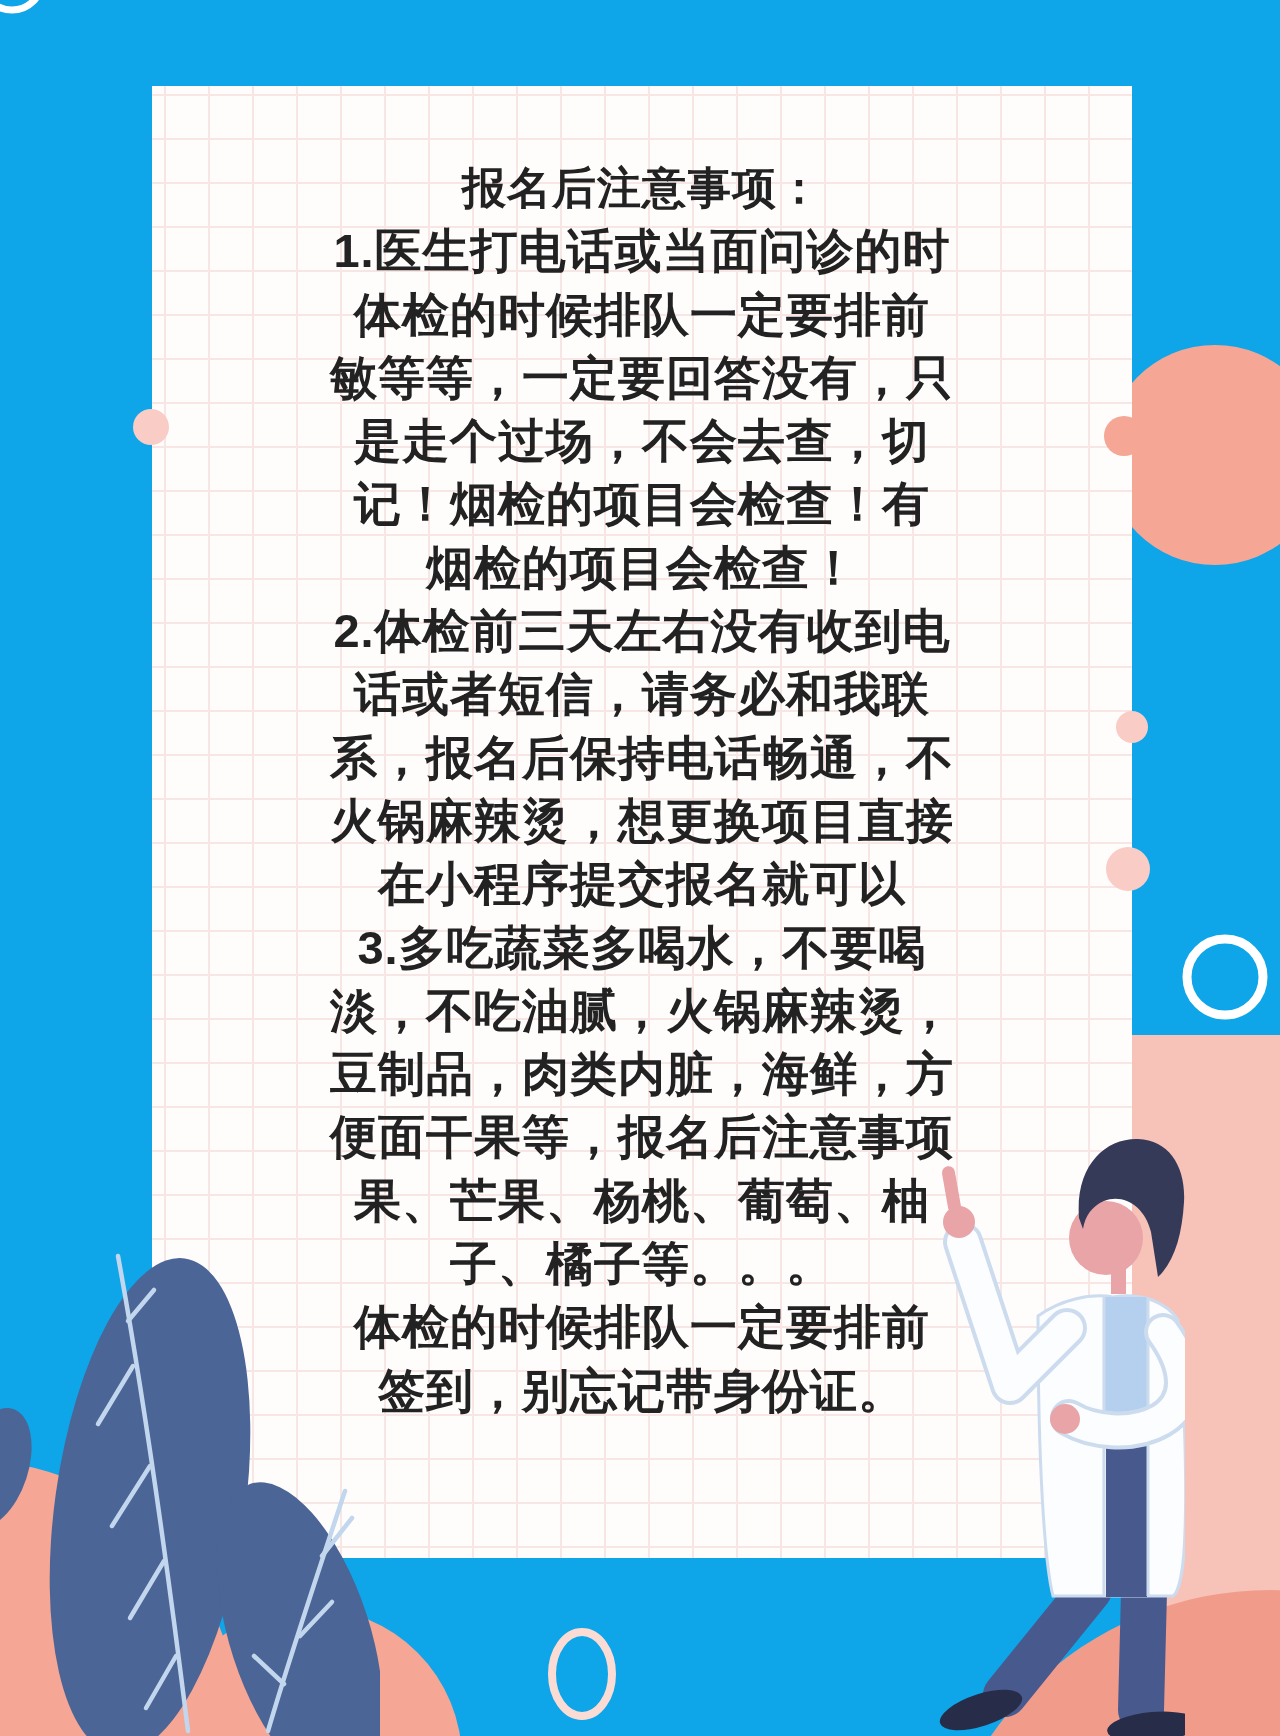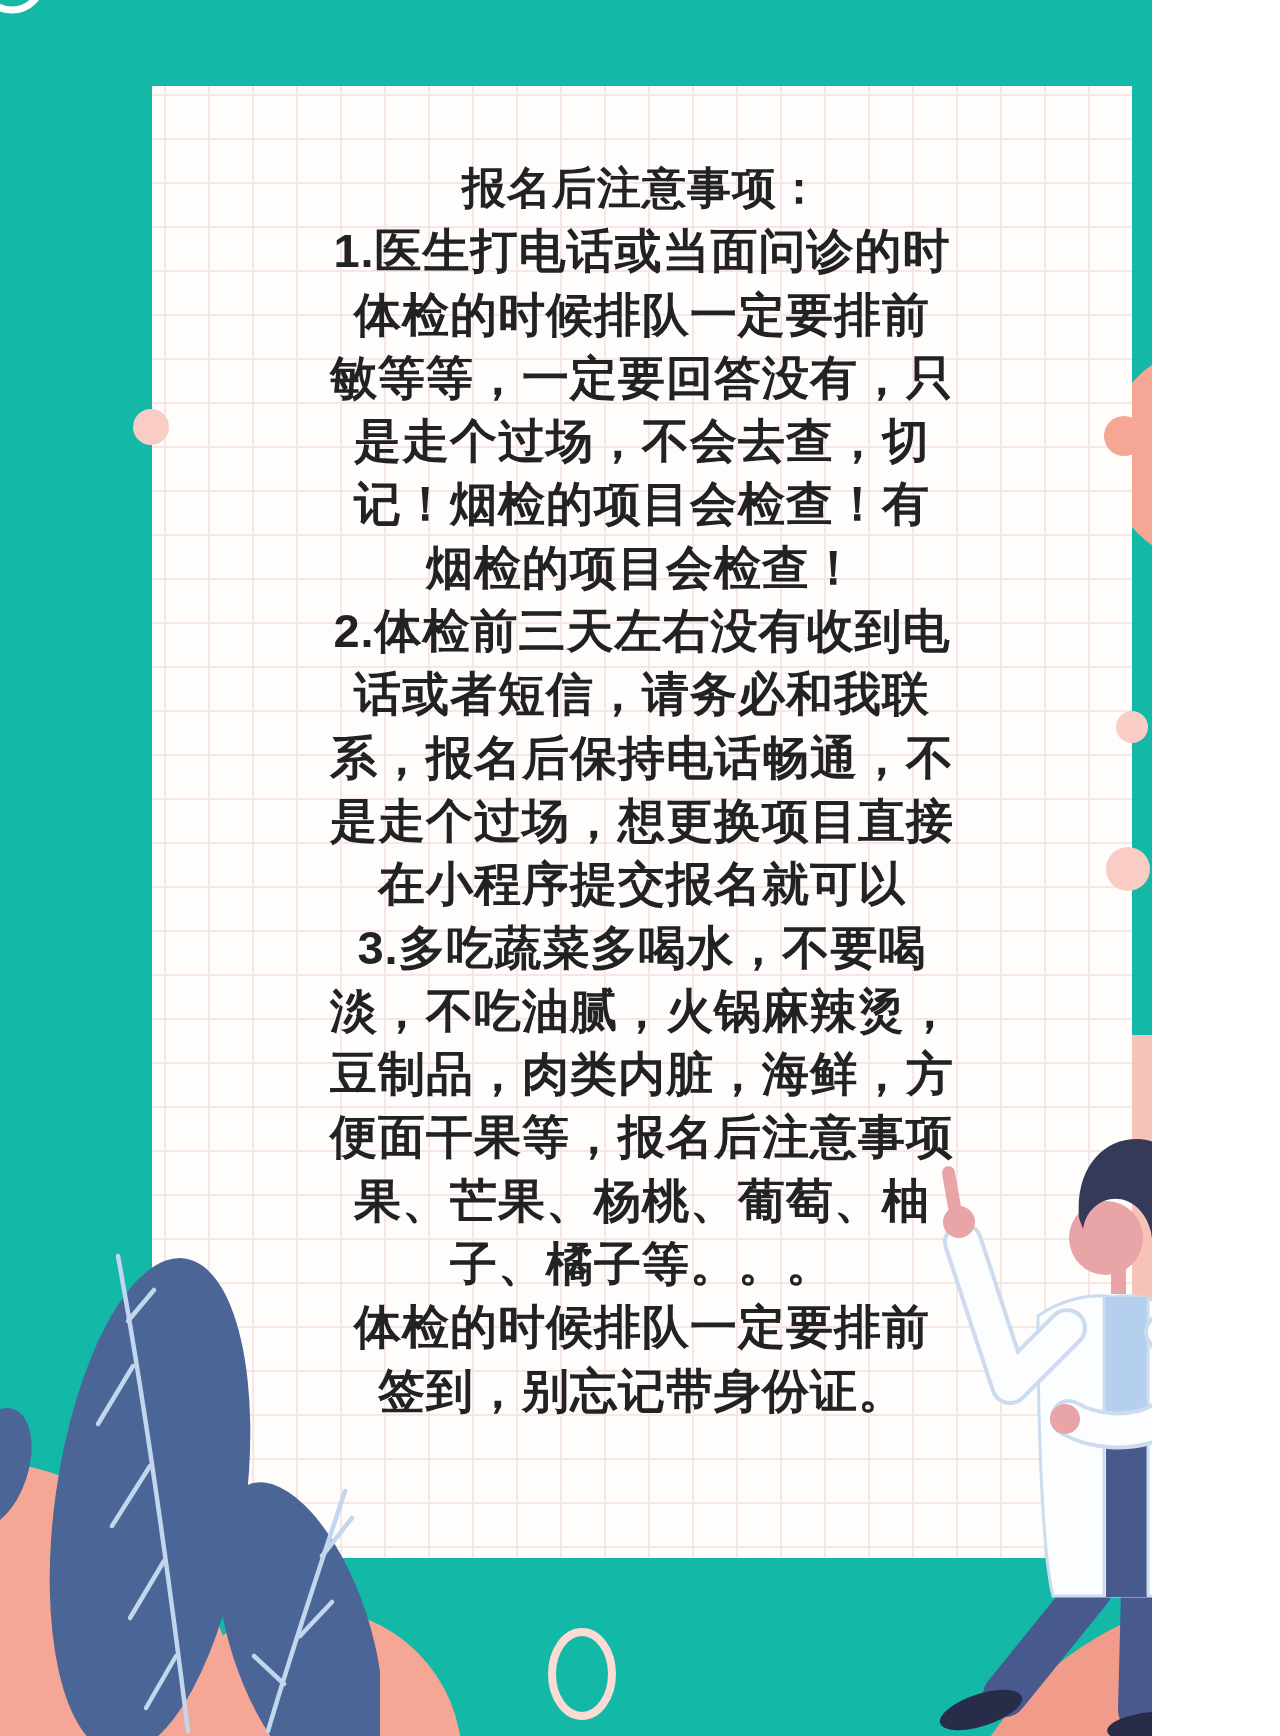--- a/index.html
+++ b/index.html
@@ -1,19 +1,19 @@
 <!DOCTYPE html>
 <html><head>
 <meta charset="utf-8">
 <style>
   html,body { margin:0; padding:0; }
   .stage {
     position:relative;
-    width:1152px; height:1736px;
-    background:#14b8a6;
+    width:1280px; height:1736px;
+    background:#0ea5e9;
     overflow:hidden;
     font-family:"Liberation Sans","DejaVu Sans",sans-serif;
   }
   .right-panel {
     position:absolute; left:1132px; top:1035px; width:148px; height:701px;
     background:#f7c3b8; z-index:1;
   }
   svg.decor { position:absolute; left:0; top:0; z-index:1; }
   .card {
     position:absolute; left:152px; top:86px; width:980px; height:1472px;
@@ -80,21 +80,21 @@
       <div class="notice-line">报名后注意事项：</div>
       <div class="notice-line">1.医生打电话或当面问诊的时</div>
       <div class="notice-line">体检的时候排队一定要排前</div>
       <div class="notice-line">敏等等，一定要回答没有，只</div>
       <div class="notice-line">是走个过场，不会去查，切</div>
       <div class="notice-line">记！烟检的项目会检查！有</div>
       <div class="notice-line">烟检的项目会检查！</div>
       <div class="notice-line">2.体检前三天左右没有收到电</div>
       <div class="notice-line">话或者短信，请务必和我联</div>
       <div class="notice-line">系，报名后保持电话畅通，不</div>
-      <div class="notice-line">是走个过场，想更换项目直接</div>
+      <div class="notice-line">火锅麻辣烫，想更换项目直接</div>
       <div class="notice-line">在小程序提交报名就可以</div>
       <div class="notice-line">3.多吃蔬菜多喝水，不要喝</div>
       <div class="notice-line">淡，不吃油腻，火锅麻辣烫，</div>
       <div class="notice-line">豆制品，肉类内脏，海鲜，方</div>
       <div class="notice-line">便面干果等，报名后注意事项</div>
       <div class="notice-line">果、芒果、杨桃、葡萄、柚</div>
       <div class="notice-line">子、橘子等。。。</div>
       <div class="notice-line">体检的时候排队一定要排前</div>
       <div class="notice-line">签到，别忘记带身份证。</div>
     </div>

